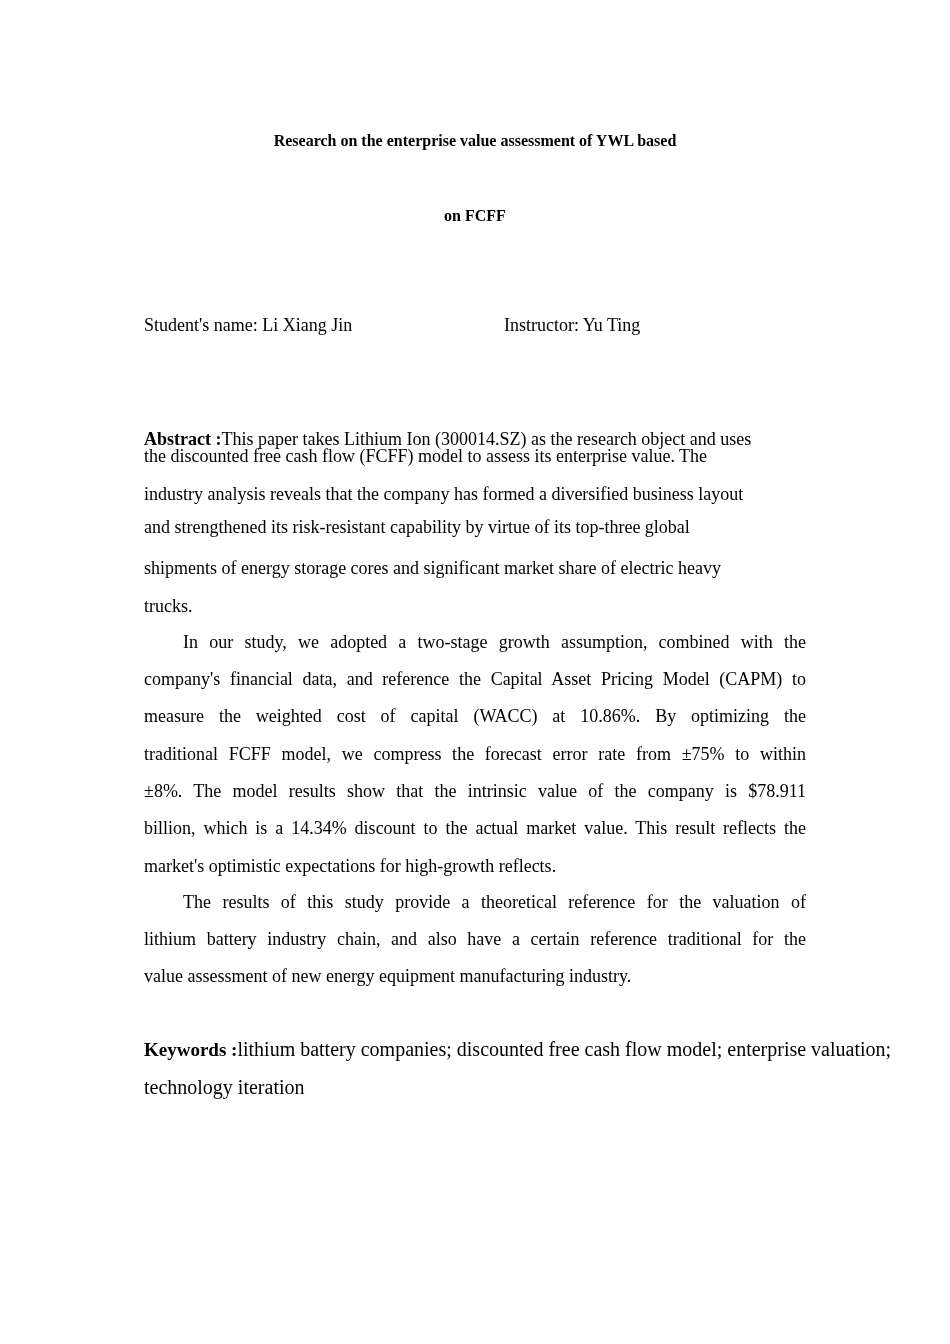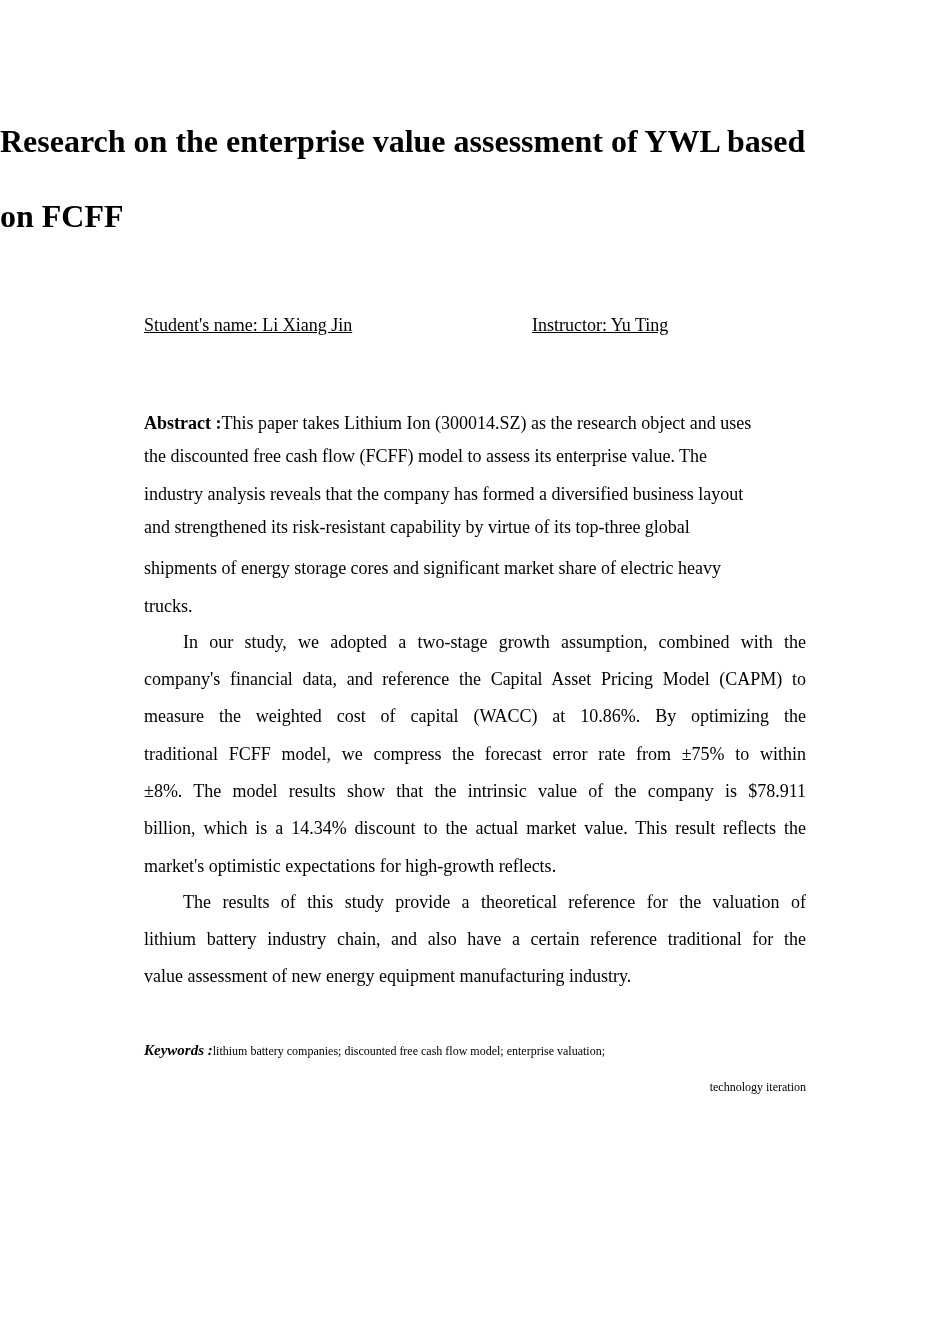--- a/index.html
+++ b/index.html
@@ -1,39 +1,39 @@
 <!DOCTYPE html>
 <html><head>
 <meta charset="utf-8">
 <style>
   html, body { margin: 0; padding: 0; background: #ffffff; }
   body { width: 950px; height: 1344px; position: relative; overflow: hidden;
          font-family: "Liberation Serif", "DejaVu Serif", serif; color: #000; }
-  .title { position: absolute; left: 0; width: 950px; text-align: left;
-           font-weight: bold; font-size: 32px; line-height: 28px; }
-  .meta { position: absolute; top: 314px; font-size: 18px; line-height: 22px; text-decoration: underline; }
+  .title { position: absolute; left: 0; width: 950px; text-align: center;
+           font-weight: bold; font-size: 16px; line-height: 28px; }
+  .meta { position: absolute; top: 314px; font-size: 18px; line-height: 22px; }
   .line { position: absolute; left: 144px; width: 662px; font-size: 18px;
           line-height: 22px; white-space: nowrap; }
   .just { text-align: justify; text-align-last: justify; white-space: normal; }
   .indent { left: 183px; width: 623px; }
   .label { font-weight: bold; font-size: 18px; }
-  .kw { font-size: 12px; text-align: right; }
-  .kwlabel { font-weight: bold; font-size: 15px; font-style: italic; }
+  .kw { font-size: 20px; }
+  .kwlabel { font-weight: bold; font-size: 19px; }
 </style>
 </head>
 <body>
 
 <div>
   <div class="title" style="top:127px">Research on the enterprise value assessment of YWL based</div>
   <div class="title" style="top:202px">on FCFF</div>
 
   <div class="meta" style="left:144px">Student's name: Li Xiang Jin</div>
-  <div class="meta" style="left:532px">Instructor: Yu Ting</div>
+  <div class="meta" style="left:504px">Instructor: Yu Ting</div>
 
-  <div class="line" style="top:412px">
+  <div class="line" style="top:428px">
     <span class="label">Abstract :</span><span>This paper takes Lithium Ion (300014.SZ) as the research object and uses</span>
   </div>
   <div class="line" style="top:445px">the discounted free cash flow (FCFF) model to assess its enterprise value. The</div>
   <div class="line" style="top:483px">industry analysis reveals that the company has formed a diversified business layout</div>
   <div class="line" style="top:516px">and strengthened its risk-resistant capability by virtue of its top-three global</div>
   <div class="line" style="top:557px">shipments of energy storage cores and significant market share of electric heavy</div>
   <div class="line" style="top:595px">trucks.</div>
 
   <div class="line just indent" style="top:631px">In our study, we adopted a two-stage growth assumption, combined with the</div>
   <div class="line just" style="top:668px">company's financial data, and reference the Capital Asset Pricing Model (CAPM) to</div>

